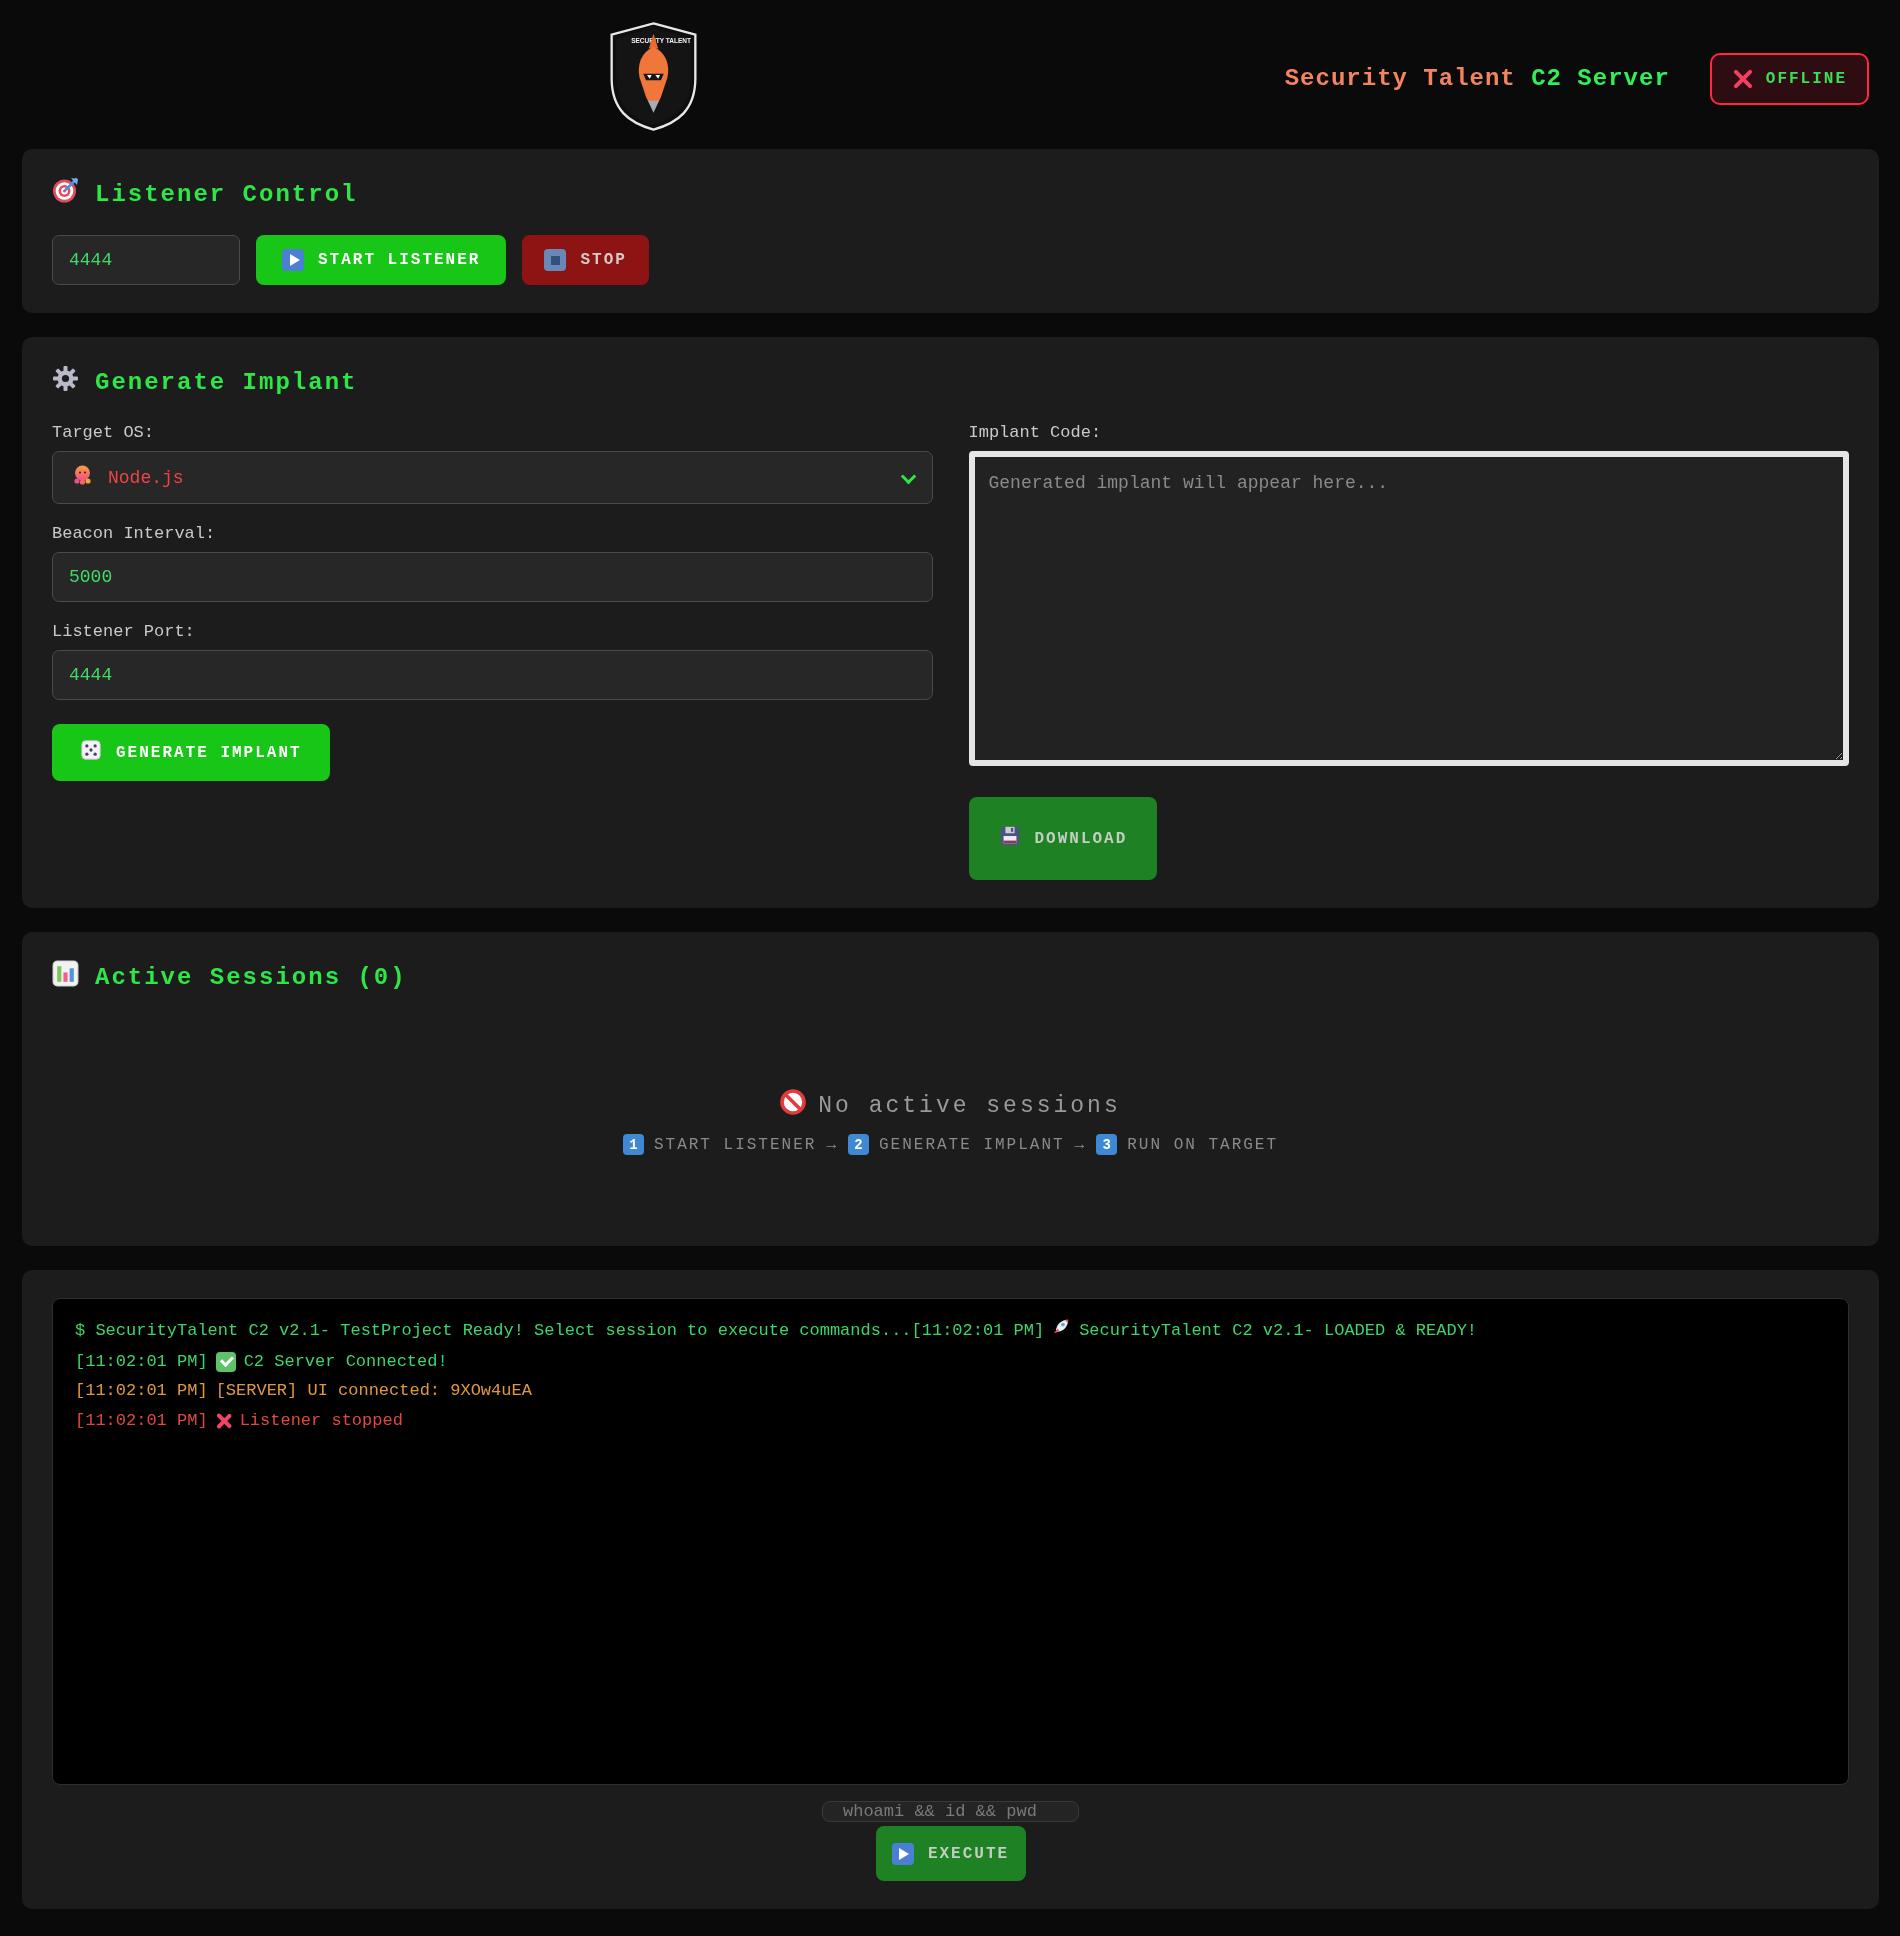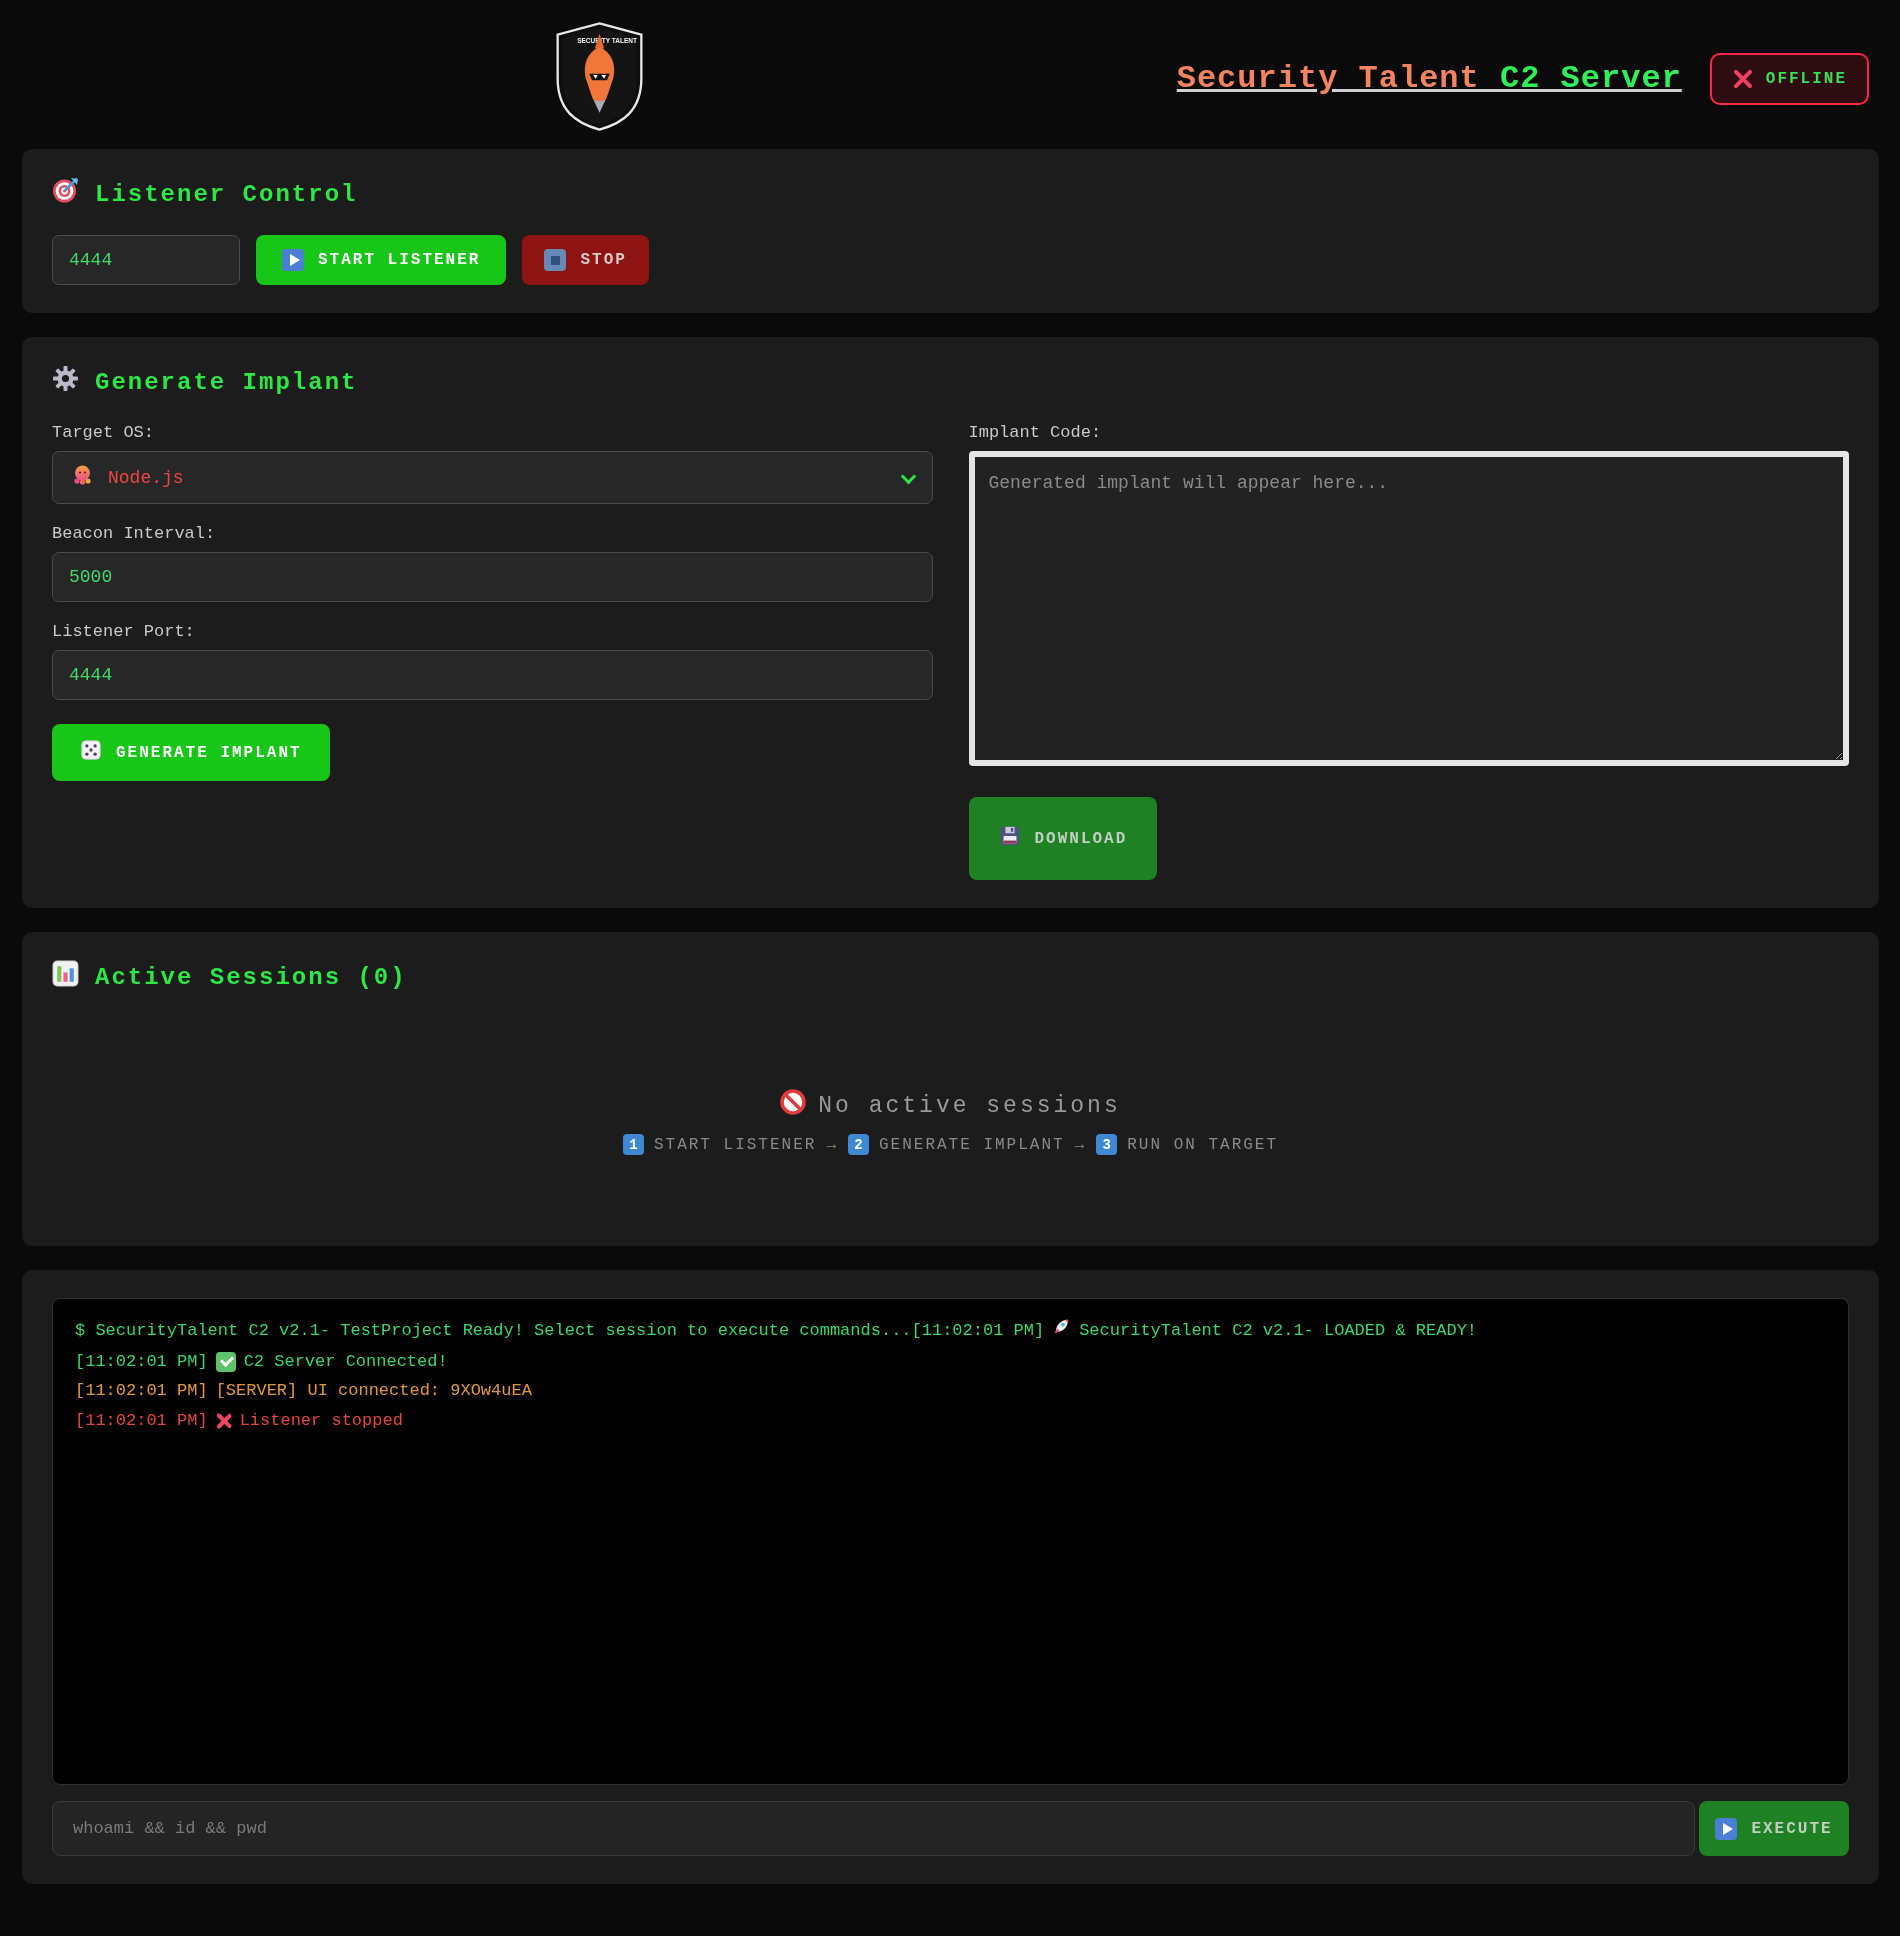--- a/index.html
+++ b/index.html
@@ -8,21 +8,21 @@
     width: 1901px; height: 1936px;
     font-family: "Liberation Mono", "DejaVu Sans Mono", monospace;
     color: #cfcfcf;
     overflow: hidden;
   }
   .page { padding: 0 22px; }
 
   
   .header { display: flex; align-items: center; height: 149px; padding: 8px 10px 0 0; }
   .logo-wrap { flex: 1; display: flex; justify-content: center; }
-  .app-title { font-size: 32px; font-weight: bold; letter-spacing: 1px; white-space: nowrap; margin-right: 28px; text-decoration: underline; }
+  .app-title { font-size: 24px; font-weight: bold; letter-spacing: 1px; white-space: nowrap; margin-right: 40px; }
   .title-primary { color: #f4845f; }
   .title-accent { color: #30f05a; }
   .status-badge {
     display: flex; align-items: center; gap: 12px;
     border: 2px solid #ff2742; border-radius: 10px;
     background: #2d0d12; padding: 13px 20px; cursor: default;
   }
   .x-icon { position: relative; width: 22px; height: 22px; display: inline-block; flex: 0 0 auto; }
   .x-icon::before, .x-icon::after {
     content: ""; position: absolute; left: 50%; top: 50%;
@@ -134,21 +134,21 @@
   .check-chip {
     position: relative; display: inline-block;
     width: 20px; height: 20px; border-radius: 4px; background: #5ec26a; flex: 0 0 auto;
   }
   .check-chip::after {
     content: ""; position: absolute; left: 5px; top: 4px;
     width: 9px; height: 5px;
     border-left: 3px solid #ffffff; border-bottom: 3px solid #ffffff;
     transform: rotate(-45deg);
   }
-  .term-input-row { display: flex; align-items: center; gap: 4px; margin-top: 16px; }
+  .term-input-row { display: flex; align-items: center; gap: 4px; margin-top: 16px; flex-direction: column; }
   .command-input {
     flex: 1; background: #242424; border: 1px solid #3a3a3a; border-radius: 8px;
     color: #42d966; font-family: inherit; font-size: 17px; padding: 0 20px; height: 55px; outline: none;
   }
   .command-input::placeholder { color: #7a7a7a; }
   .execute-btn { width: 150px; height: 55px; padding: 0; }
 </style>
 </head>
 <body>
 

